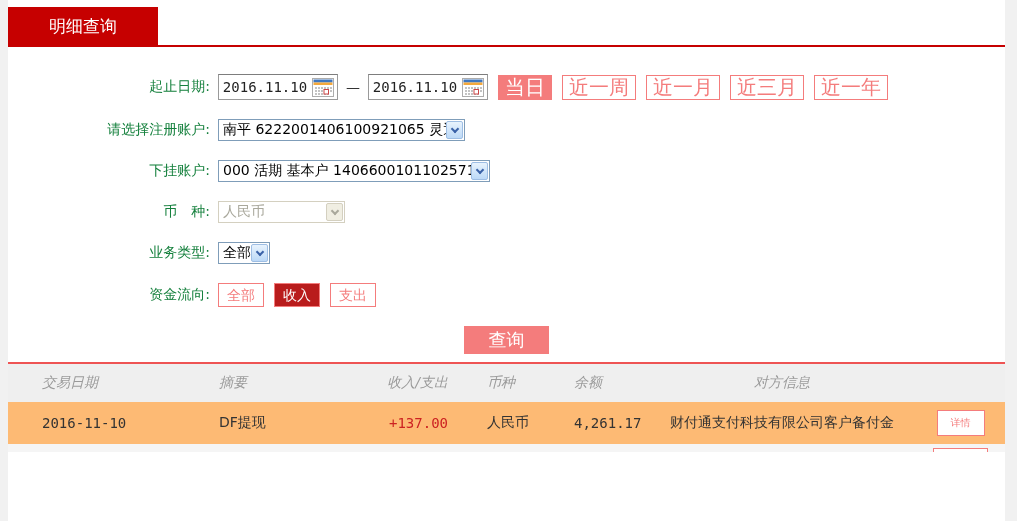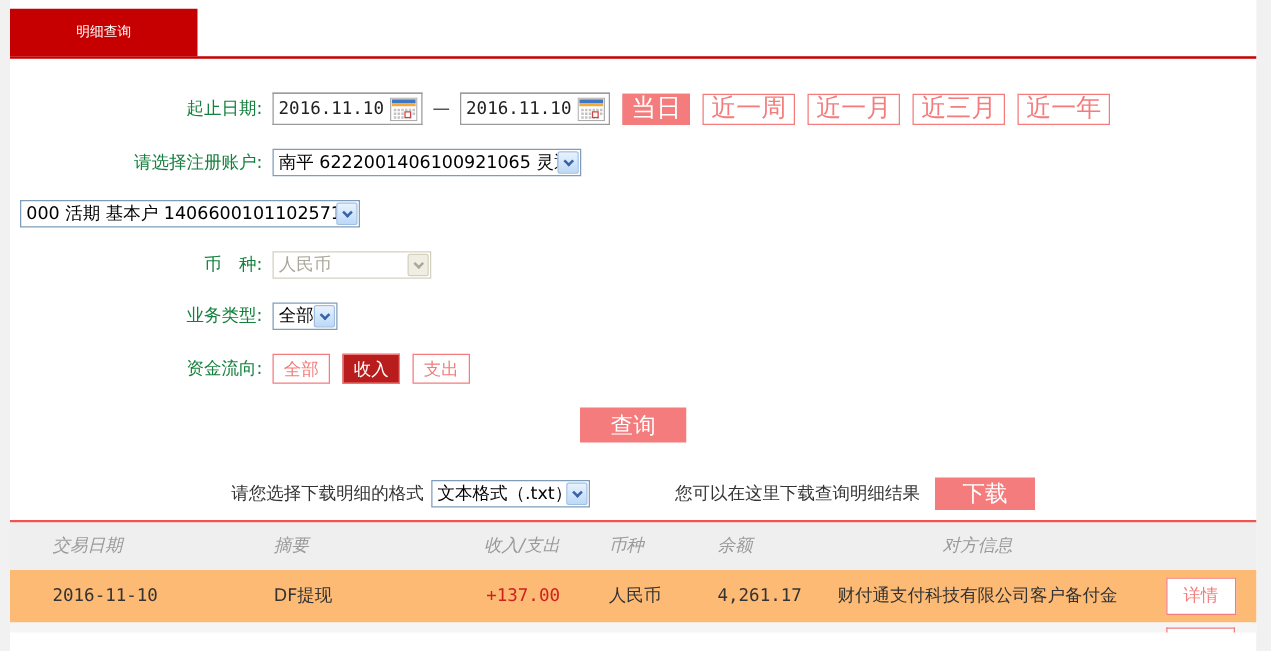--- a/index.html
+++ b/index.html
@@ -3,21 +3,21 @@
 <meta charset="utf-8">
 <style>
   * { margin:0; padding:0; box-sizing:border-box; }
   html,body { width:1017px; height:521px; overflow:hidden; }
   body { background:#f1f1f1; font-family:"DejaVu Sans", sans-serif; font-size:14px; color:#333; }
   .content { position:absolute; left:8px; top:0; width:997px; height:521px; background:#fff; }
 
   
   .tabbar { padding-top:7px; border-bottom:2px solid #c60000; background:#fff; }
   .tab { display:inline-block; width:150px; height:38px; line-height:38px; text-align:center;
-         background:#c60000; color:#fff; font-size:11px; cursor:pointer; }
+         background:#c60000; color:#fff; font-size:17px; cursor:pointer; }
 
   
   .form { padding-top:27px; }
   .frow { display:flex; align-items:center; margin-bottom:19px; }
   .flabel { width:202px; text-align:right; flex:0 0 202px; color:#15803d; }
   .fctl { margin-left:8px; display:flex; align-items:center; }
 
   
   .dateinput { width:120px; height:26px; border:1px solid #9a9a9a; border-top-color:#7d7d7d;
                display:flex; align-items:center; background:#fff; }
@@ -68,21 +68,21 @@
   .c1 { padding-left:34px; }
   .c2 { padding-left:14px; }
   .c3 { text-align:right; }
   .c4 { padding-left:39px; }
   .c5 { padding-left:36px; }
   .c6 { text-align:center; }
   .c7 { text-align:center; }
   .mono { font-family:"DejaVu Sans Mono", monospace; }
   .amount { color:#cc2222; font-family:"DejaVu Sans Mono", monospace; }
   .detailbtn { display:inline-block; padding:5px 13px; border:1px solid #f47c7c; color:#f47c7c;
-               background:#fff; cursor:pointer; font-size:14px; }
+               background:#fff; cursor:pointer; font-size:10px; }
   .partialrow { height:8px; background:#f5f5f5; overflow:hidden; }
   .partialrow .sliver { grid-column:7; justify-self:center; width:55px; height:6px; margin-top:4px;
                         border:1px solid #f47c7c; border-bottom:0; background:#fff; }
 </style>
 </head>
 <body>
 
 <div class="content">
 
   <div class="tabbar">
@@ -165,20 +165,21 @@
         <div class="xpsel" style="width:247px">
           <span class="txt">南平 6222001406100921065 灵通卡</span>
           <span class="arrow">
               <span class="chev"></span>
             </span>
         </div>
       </div>
     </div>
 
     <div class="frow">
+      <div class="flabel">下挂账户:</div>
       <div class="fctl">
         <div class="xpsel" style="width:272px">
           <span class="txt">000 活期 基本户 1406600101102571848</span>
           <span class="arrow">
               <span class="chev"></span>
             </span>
         </div>
       </div>
     </div>
 
@@ -212,31 +213,20 @@
         <button class="flowbtn">全部</button>
         <button class="flowbtn active">收入</button>
         <button class="flowbtn">支出</button>
       </div>
     </div>
 
     <div class="form-bottom">
       <button class="btn-solid querybtn">查询</button>
     </div>
 
-    <div class="dlrow">
-      <span>请您选择下载明细的格式</span>
-      <div class="xpsel fmtsel">
-        <span class="txt">文本格式（.txt）</span>
-        <span class="arrow">
-            <span class="chev"></span>
-          </span>
-      </div>
-      <span class="dlhint">您可以在这里下载查询明细结果</span>
-      <button class="btn-solid dlbtn">下载</button>
-    </div>
   </div>
 
   <div class="tline"></div>
 
   <div class="tgrid thead">
     <div class="c1">交易日期</div>
     <div class="c2">摘要</div>
     <div class="c3">收入/支出</div>
     <div class="c4">币种</div>
     <div class="c5">余额</div>

